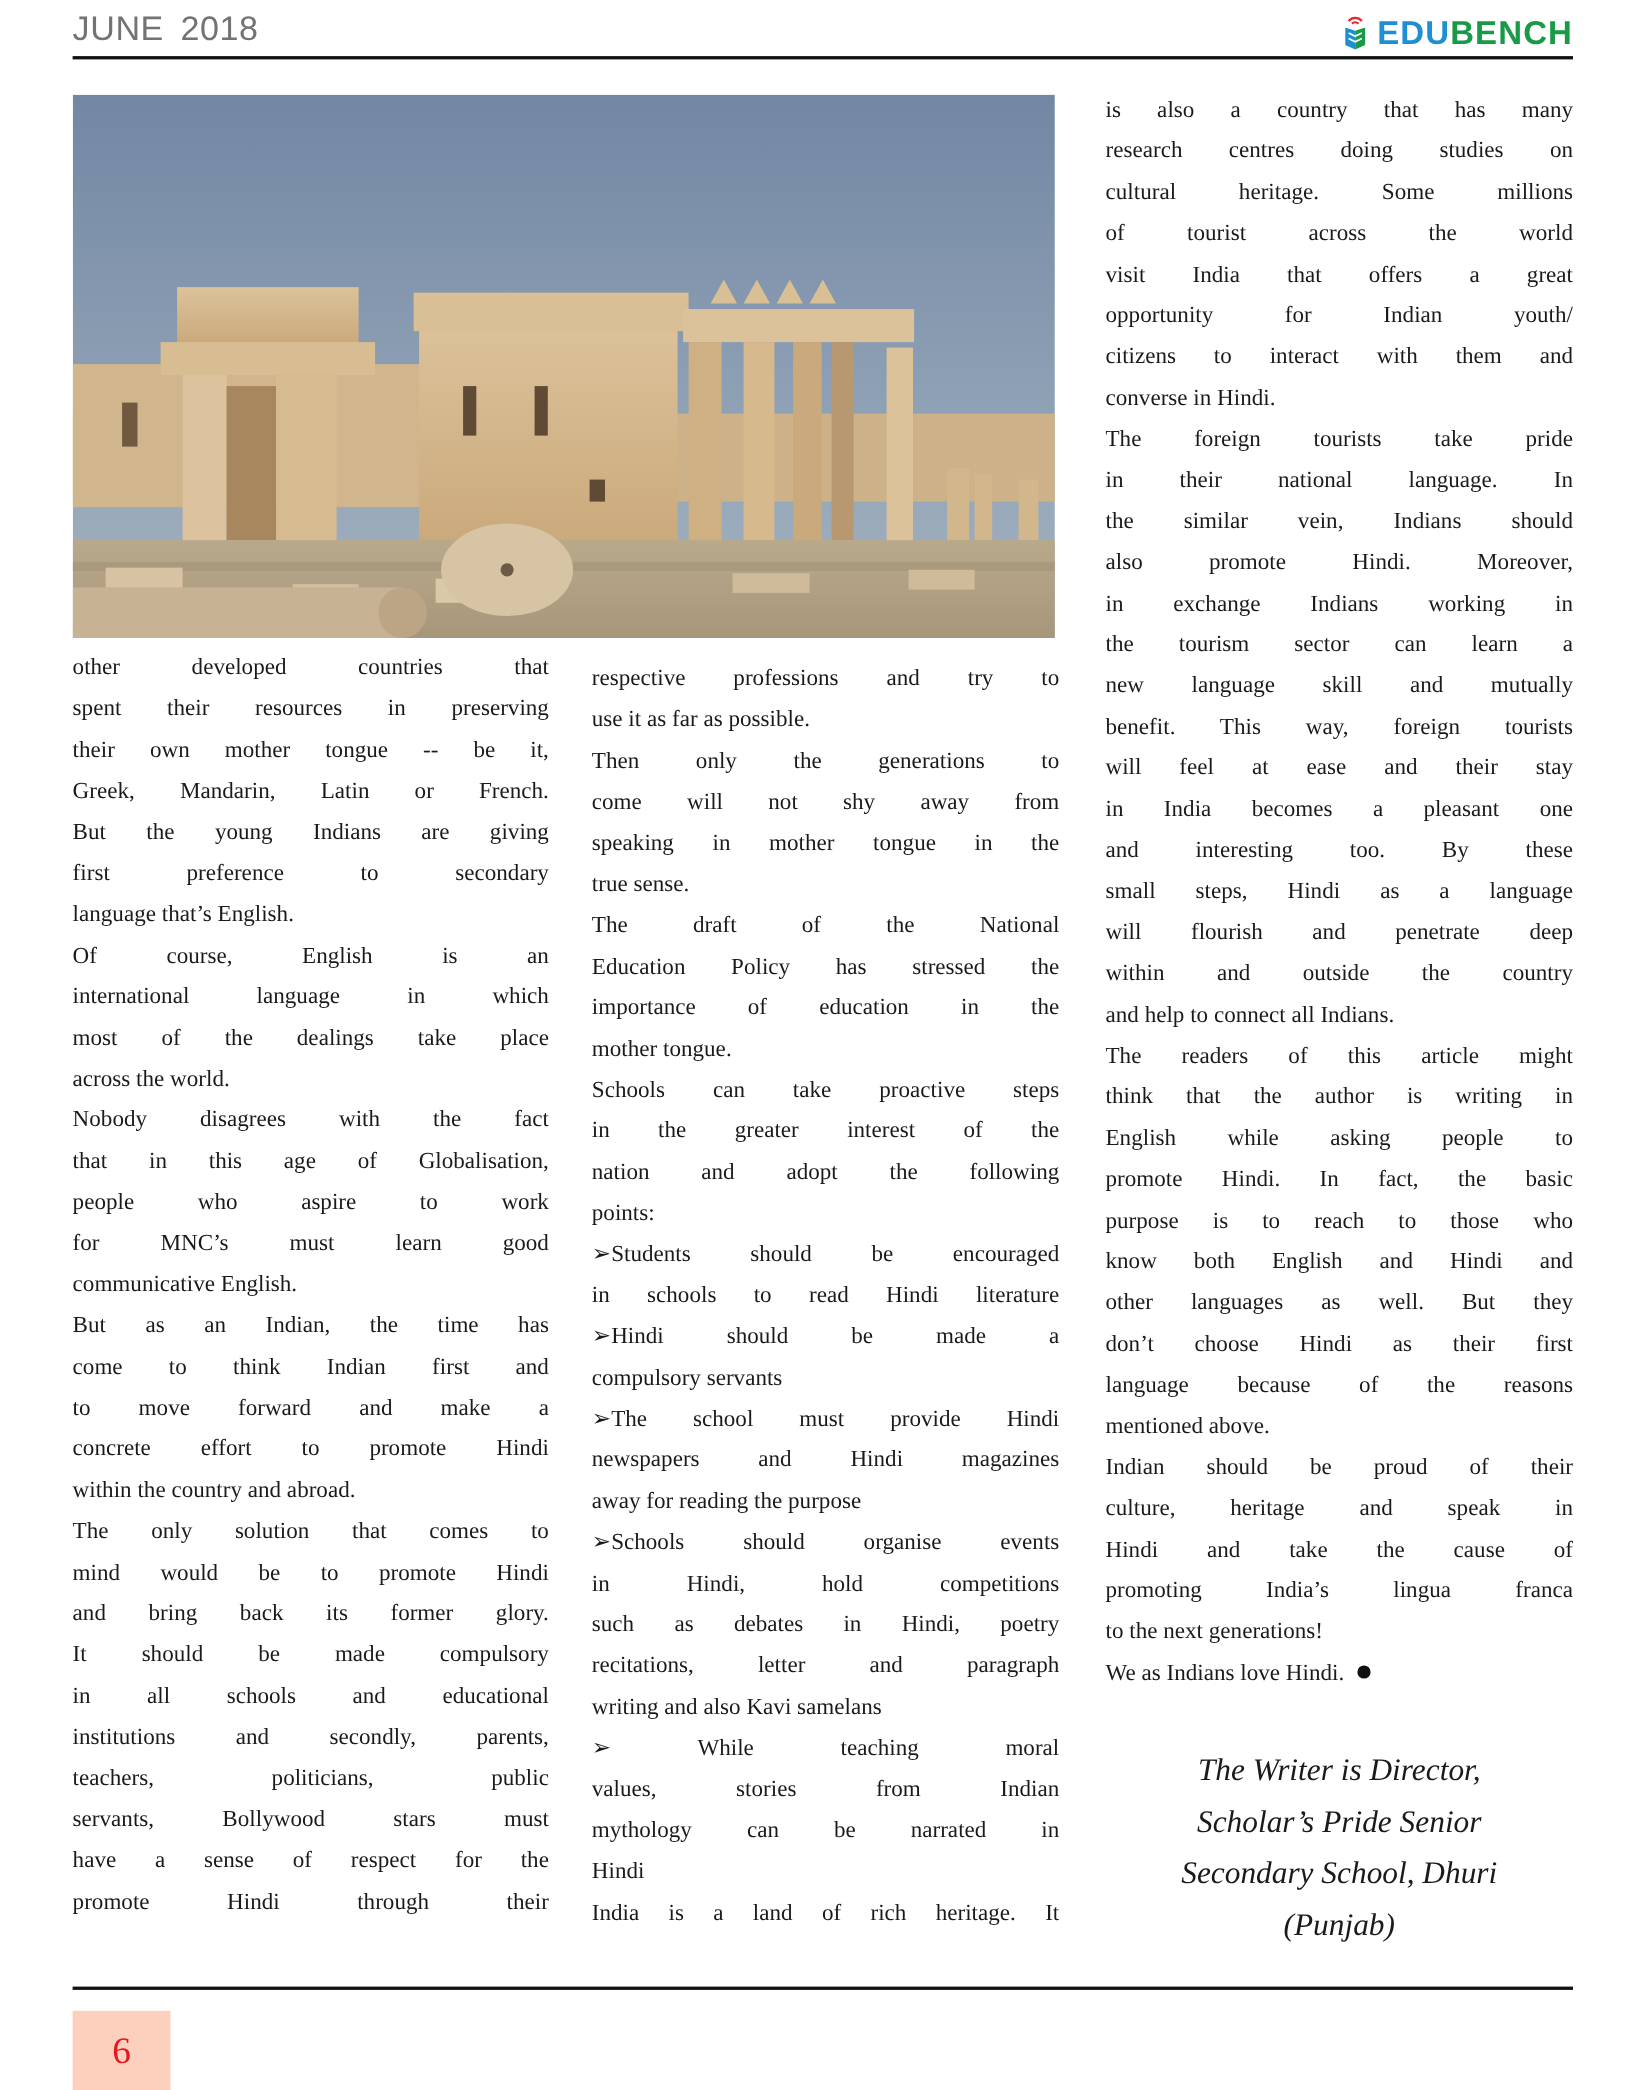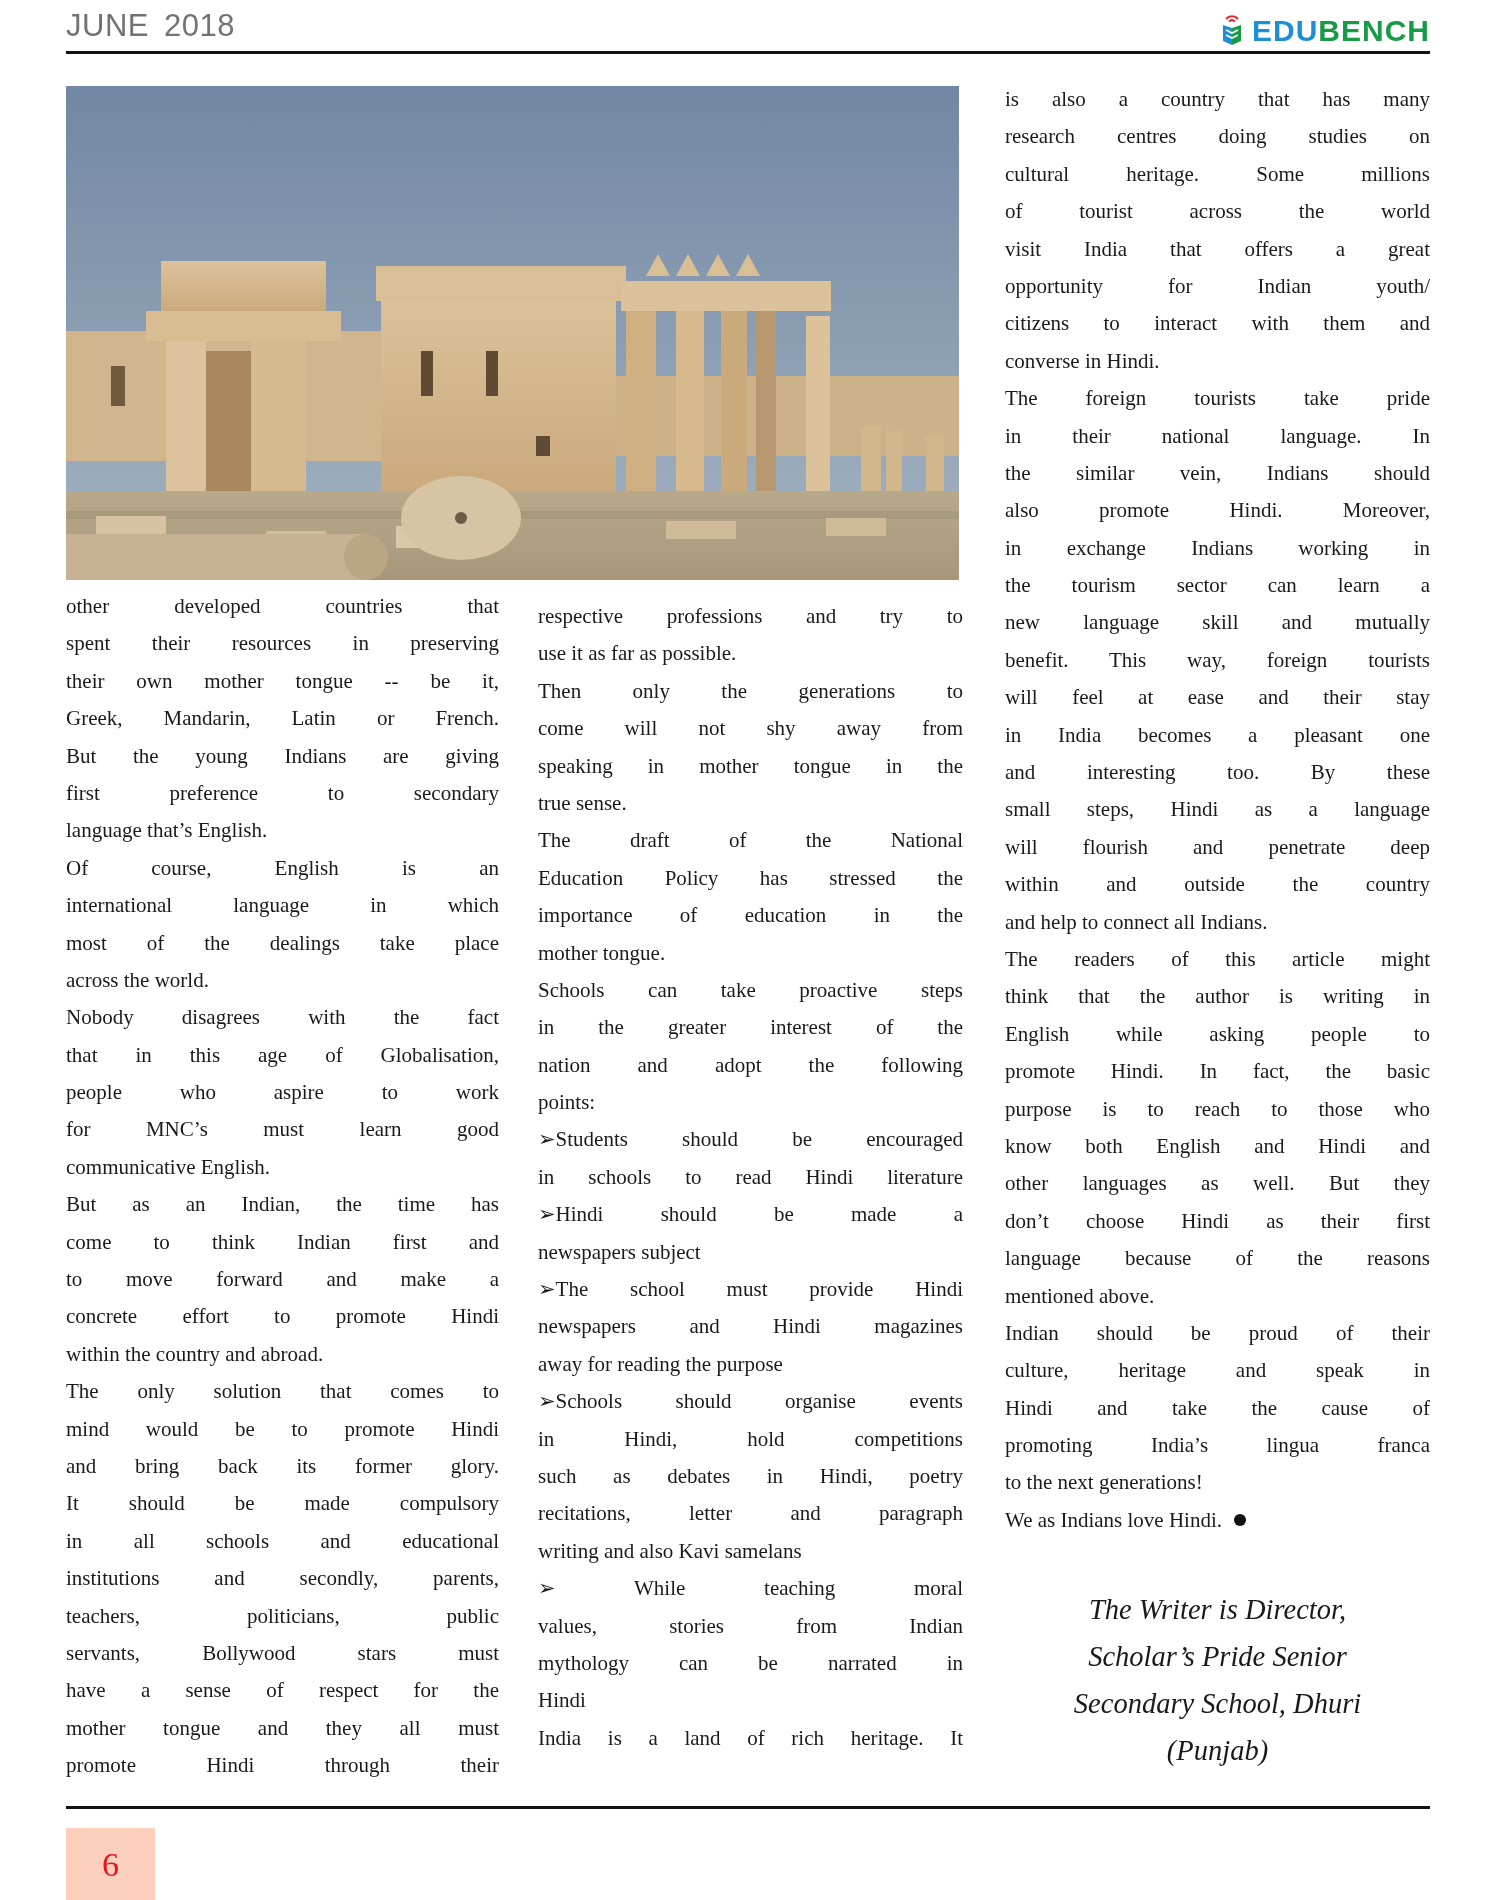--- a/index.html
+++ b/index.html
@@ -133,42 +133,41 @@
     <div class="line l">within the country and abroad.</div>
     <div class="line j">The only solution that comes to</div>
     <div class="line j">mind would be to promote Hindi</div>
     <div class="line j">and bring back its former glory.</div>
     <div class="line j">It should be made compulsory</div>
     <div class="line j">in all schools and educational</div>
     <div class="line j">institutions and secondly, parents,</div>
     <div class="line j">teachers, politicians, public</div>
     <div class="line j">servants, Bollywood stars must</div>
     <div class="line j">have a sense of respect for the</div>
-    <div class="line j">mother tongue and they all must</div>
     <div class="line j">promote Hindi through their</div>
   </div>
 <div class="col col2" id="col1">
     <div class="line j">respective professions and try to</div>
     <div class="line l">use it as far as possible.</div>
     <div class="line j">Then only the generations to</div>
     <div class="line j">come will not shy away from</div>
     <div class="line j">speaking in mother tongue in the</div>
     <div class="line l">true sense.</div>
     <div class="line j">The draft of the National</div>
     <div class="line j">Education Policy has stressed the</div>
     <div class="line j">importance of education in the</div>
     <div class="line l">mother tongue.</div>
     <div class="line j">Schools can take proactive steps</div>
     <div class="line j">in the greater interest of the</div>
     <div class="line j">nation and adopt the following</div>
     <div class="line l">points:</div>
     <div class="line j">➢Students should be encouraged</div>
     <div class="line j">in schools to read Hindi literature</div>
     <div class="line j">➢Hindi should be made a</div>
-    <div class="line l">newspapers subject</div>
+    <div class="line l">compulsory servants</div>
     <div class="line j">➢The school must provide Hindi</div>
     <div class="line j">newspapers and Hindi magazines</div>
     <div class="line l">away for reading the purpose</div>
     <div class="line j">➢Schools should organise events</div>
     <div class="line j">in Hindi, hold competitions</div>
     <div class="line j">such as debates in Hindi, poetry</div>
     <div class="line j">recitations, letter and paragraph</div>
     <div class="line l">writing and also Kavi samelans</div>
     <div class="line j">➢ While teaching moral</div>
     <div class="line j">values, stories from Indian</div>

